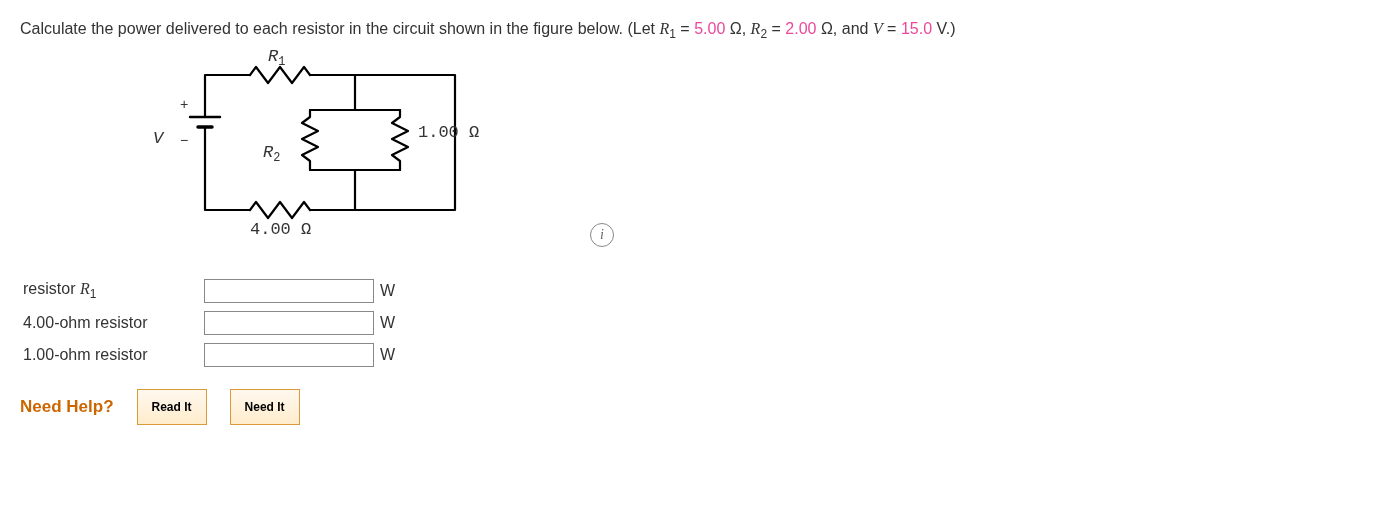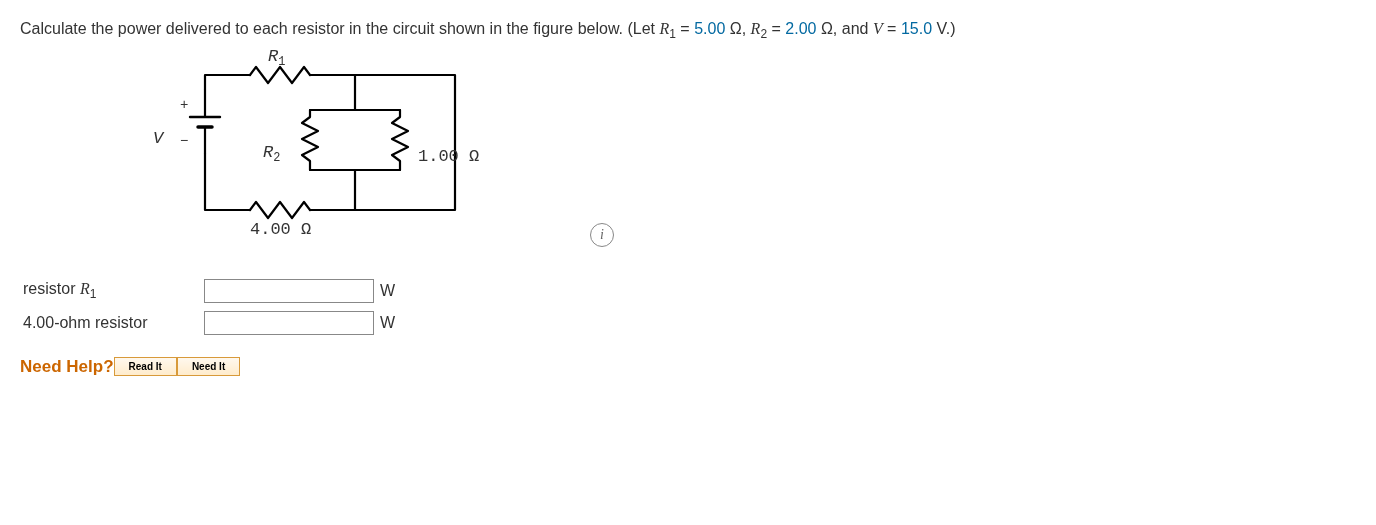--- a/index.html
+++ b/index.html
@@ -10,21 +10,21 @@
     padding: 18px 20px;
     background: #fff;
   }
   .problem-text {
     font-size: 16px;
     line-height: 1.4;
     margin-bottom: 12px;
   }
   .ital { font-style: italic; font-family: 'Times New Roman', serif; }
   .sub { vertical-align: sub; font-size: 0.75em; }
-  .red { color: #0369a1; }
+  .red { color: #ec4899; }
   .circuit-wrap {
     margin-left: 130px;
     margin-top: 8px;
     position: relative;
     height: 200px;
   }
   svg.circuit {
     display: block;
   }
   .circuit-label {
@@ -71,34 +71,34 @@
     height: 20px;
     border: 1.5px solid #888;
     background: #fff;
     font-size: 14px;
     padding: 1px 4px;
   }
   .need-help-row {
     margin-top: 18px;
     display: flex;
     align-items: center;
-    gap: 0;
+    gap: 23px;
   }
   .need-help-label {
     color: #c60;
     font-weight: bold;
     font-size: 17px;
   }
   .help-btn {
     background: linear-gradient(#fff8ee,#ffeccc);
     border: 1.5px solid #d89a3a;
     color: #000;
-    font-size: 10px;
+    font-size: 12px;
     font-weight: bold;
-    padding: 3px 14px;
+    padding: 10px 14px;
     cursor: pointer;
   }
 </style>
 </head>
 <body>
 
 <div class="problem-text">
   <span>Calculate the power delivered to each resistor in the circuit shown in the figure below. (Let </span><span class="ital">R</span><span class="sub">1</span><span> = </span><span class="red">5.00</span><span> Ω, </span><span class="ital">R</span><span class="sub">2</span><span> = </span><span class="red">2.00</span><span> Ω, and </span><span class="ital">V</span><span> = </span><span class="red">15.0</span><span> V.)</span>
 </div>
 
@@ -135,21 +135,21 @@
       <path d="M 55 72 L 55 98"></path>
     </g>
   </svg>
 
   <div class="circuit-label" style="left:118px; top:-8px;">
     <span>R</span><span class="sub-s">1</span>
   </div>
   <div class="circuit-label" style="left:113px; top:88px;">
     <span>R</span><span class="sub-s">2</span>
   </div>
-  <div class="circuit-label" style="left:268px; top:92px; font-style:normal;">1.00 Ω</div>
+  <div class="circuit-label" style="left:268px; top:68px; font-style:normal;">1.00 Ω</div>
   <div class="circuit-label" style="left:100px; top:165px; font-style:normal;">4.00 Ω</div>
   <div class="circuit-label" style="left:3px; top:74px;">V</div>
   <div class="circuit-label" style="left:30px; top:42px; font-style:normal; font-size:14px;">+</div>
   <div class="circuit-label" style="left:30px; top:78px; font-style:normal; font-size:14px;">−</div>
 
   <div class="info-icon">i</div>
 </div>
 
 <div class="answers">
 
@@ -159,20 +159,25 @@
     <div class="ans-unit">W</div>
   </div>
 
   <div class="ans-row">
     <div class="ans-label"><span>4.00-ohm resistor</span></div>
     <div class="ans-input-cell"><input class="ans-input" type="text" style=""></div>
     <div class="ans-unit">W</div>
   </div>
 
 
+  <div class="ans-row">
+    <div class="ans-label"><span>1.00-ohm resistor</span></div>
+    <div class="ans-input-cell"><input class="ans-input" type="text" style=""></div>
+    <div class="ans-unit">W</div>
+  </div>
 
 </div>
 
 <div class="need-help-row">
   <span class="need-help-label">Need Help?</span>
   <button class="help-btn">Read It</button>
   <button class="help-btn">Need It</button>
 </div>
 
 </body></html>

